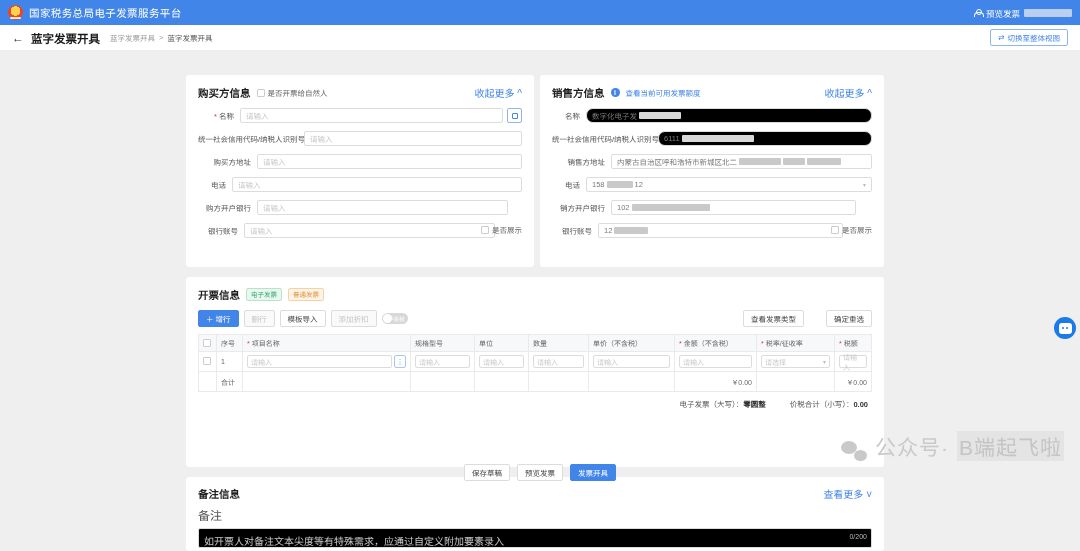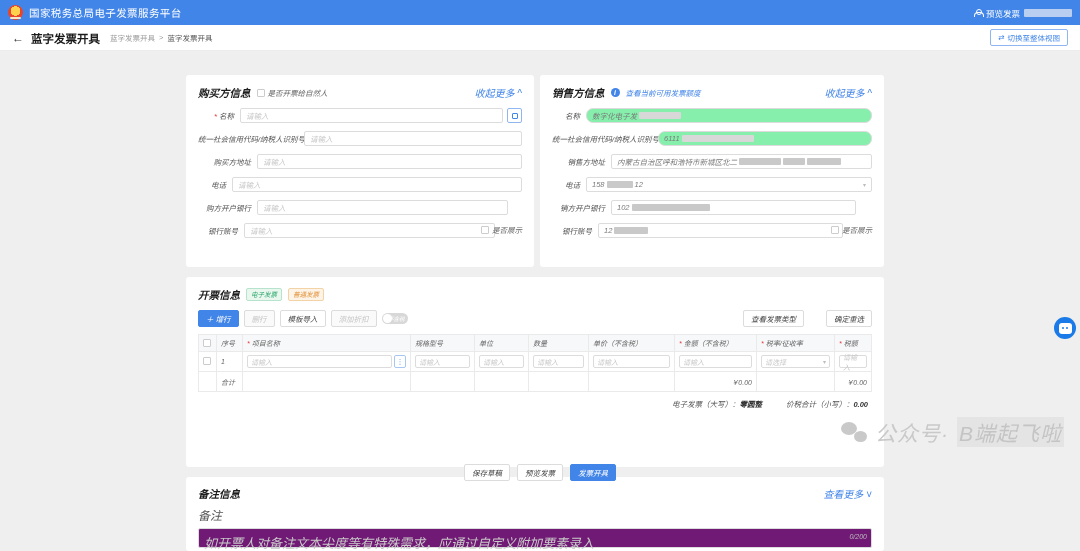--- a/index.html
+++ b/index.html
@@ -62,21 +62,21 @@
   .crumbs { margin-left: 10px; font-size: 7.5px; color: #9b9b9b; display:flex; gap:4px; align-items:center;}
   .crumbs .cur { color:#555; }
   .head-btn {
     margin-left: auto;
     border: 1px solid #8fb6f0; color: #4285e8; background: #fff;
     border-radius: 2px; font-size: 7.5px; padding: 2px 7px;
     display: flex; align-items: center; gap: 3px; cursor: pointer;
   }
 
   
-  .canvas { position: relative; height: 436px; background: #efefef; font-style: italic; }
+  .canvas { position: relative; height: 436px; background: #efefef; }
   .card {
     position: absolute; background: #fff; border-radius: 3px;
   }
   .card-inner { padding: 10px 12px; }
 
   .sec-title-row { display: flex; align-items: center; gap: 6px; }
   .sec-title { font-size: 10.5px; font-weight: bold; color: #1d1d1d; }
   .info-dot {
     width: 9px; height: 9px; border-radius: 50%; background: #4285e8;
     color: #fff; font-size: 7px; line-height: 9px; text-align: center;
@@ -96,21 +96,21 @@
   .lbl {
     font-size: 7.5px; color: #555; white-space: nowrap; margin-right: 6px;
     text-align: right;
   }
   .req::before { content: "*"; color: #e4393c; margin-right: 2px; }
   .fld {
     flex: 1; height: 15px; border: 1px solid #dcdcdc; border-radius: 2px;
     background: #fff; display: flex; align-items: center; padding: 0 5px;
     font-size: 7.5px; color: #c2c2c2; position: relative; min-width: 0;
   }
-  .fld.disabled { background: #86efac; color: #b5b5b5; border-radius: 7px; }
+  .fld.disabled { background: #000000; color: #b5b5b5; border-radius: 7px; }
   .fld .val { color: #7a7a7a; display:flex; align-items:center; gap:2px; overflow:hidden; white-space:nowrap;}
   .fld .ph { color: #c8c8c8; }
   .chev { margin-left: auto; font-size: 6px; color: #bdbdbd; }
   .sq-btn {
     width: 15px; height: 15px; border: 1px solid #8fb6f0; border-radius: 2px;
     margin-left: 4px; display: flex; align-items: center; justify-content: center;
     cursor: pointer; flex: 0 0 auto;
   }
   .sq-btn span { width: 6px; height: 6px; border: 1px solid #4285e8; border-radius: 1px;}
 
@@ -170,21 +170,21 @@
   .totals {
     display: flex; justify-content: flex-end; gap: 24px;
     font-size: 7.5px; color: #555; padding: 6px 4px 0 0;
   }
   .totals b { font-weight: bold; color:#333; }
 
   
   .ta-wrap { position: relative; margin-top: 5px; }
   .ta {
     width: 100%; height: 20px; border: 1px solid #dcdcdc; border-radius: 2px;
-    font-size: 13px; color: #c8c8c8; padding: 4px 34px 0 5px; background:#701a75;
+    font-size: 10px; color: #c8c8c8; padding: 4px 34px 0 5px; background:#000000;
   }
   .ta-count { position: absolute; right: 5px; top: 5px; font-size: 7px; color: #bbb; }
   .sub-lbl { font-size: 12px; color: #555; }
   .two-col { display: flex; gap: 18px; margin-top: 7px; }
   .two-col .col { width: 165px; }
 
   
   .footer-actions {
     position: absolute; left: 0; right: 0; bottom: 6px;
     display: flex; justify-content: center; gap: 7px;
@@ -198,22 +198,22 @@
     display:flex; align-items:center; justify-content:center;
   }
   .chat-fab .face {
     width: 13px; height: 11px; border-radius: 3px; background:#fff;
     display:flex; align-items:center; justify-content:center; gap:2px;
   }
   .chat-fab .face b { width:2px; height:2px; background:#1a7ae8; border-radius:50%; display:block;}
 
   
   .watermark {
-    position: absolute; right: 16px; bottom: 40px;
-    display: flex; align-items: center; gap: 8px;
+    position: absolute; right: 16px; bottom: 26px;
+    display: flex; align-items: flex-end; gap: 8px;
     color: #c9c9c9; font-size: 21px; letter-spacing: 1px;
     pointer-events: none; user-select: none;
   }
   .wechat-ico { position: relative; width: 26px; height: 20px; flex:0 0 auto;}
   .wechat-ico i, .wechat-ico u {
     position:absolute; background:#c9c9c9; border-radius:50%; display:block;
   }
   .wechat-ico i { width:16px; height:13px; left:0; top:0; }
   .wechat-ico u { width:13px; height:11px; right:0; bottom:0; }
   .wm-box { background:#e4e4e4; padding:0 2px; color:#c4c4c4;}

